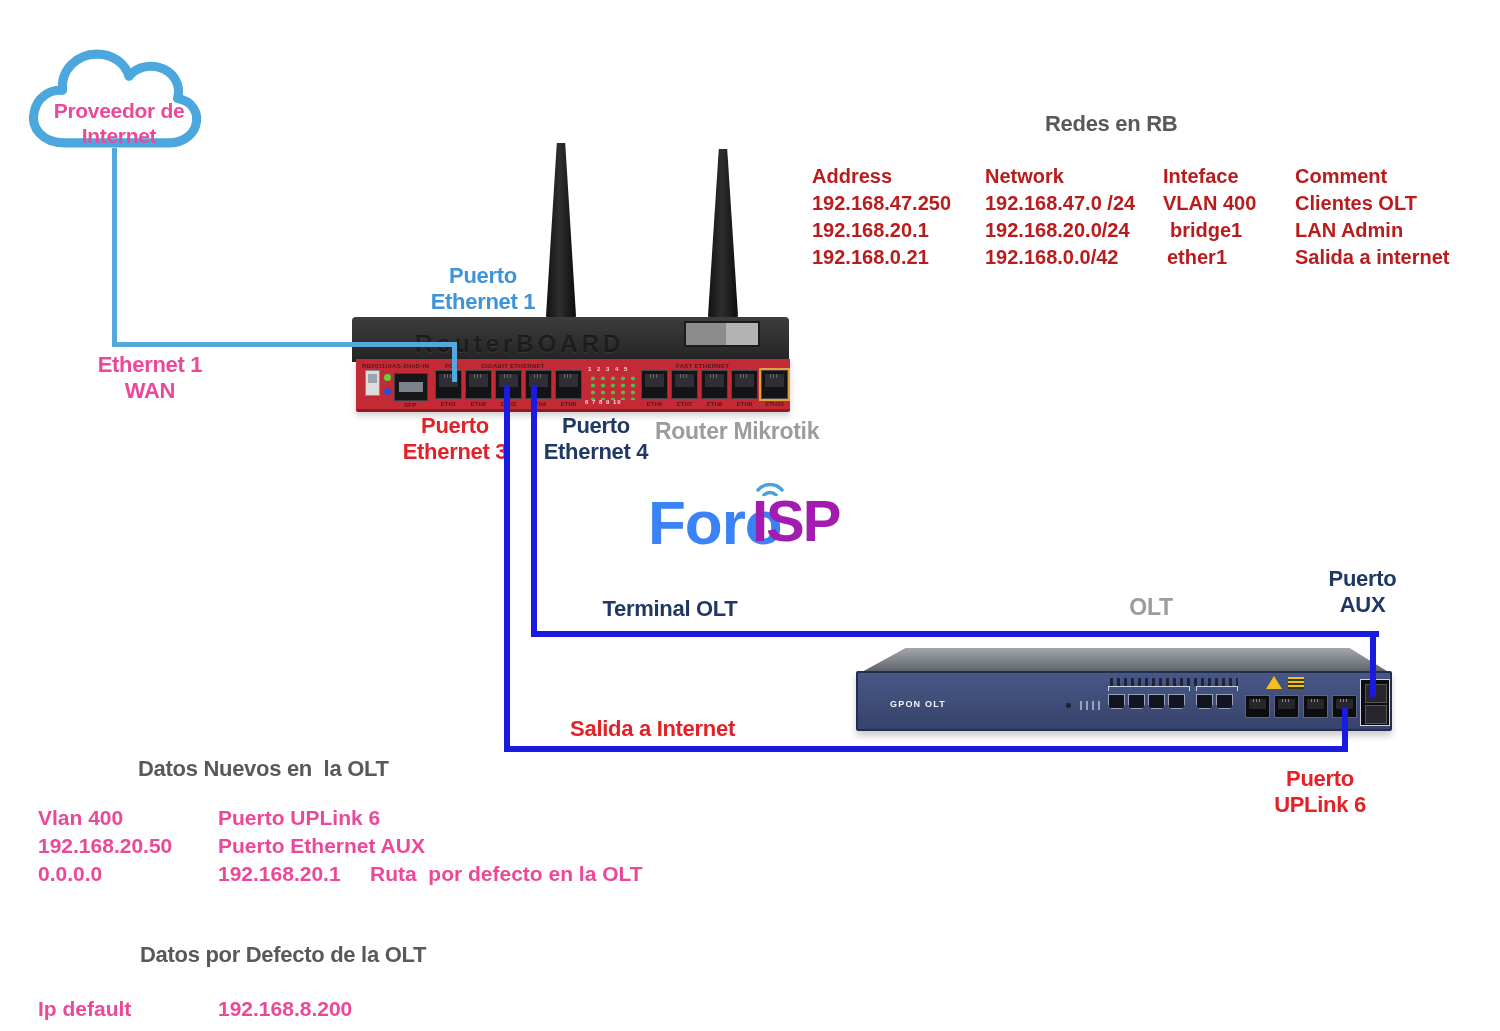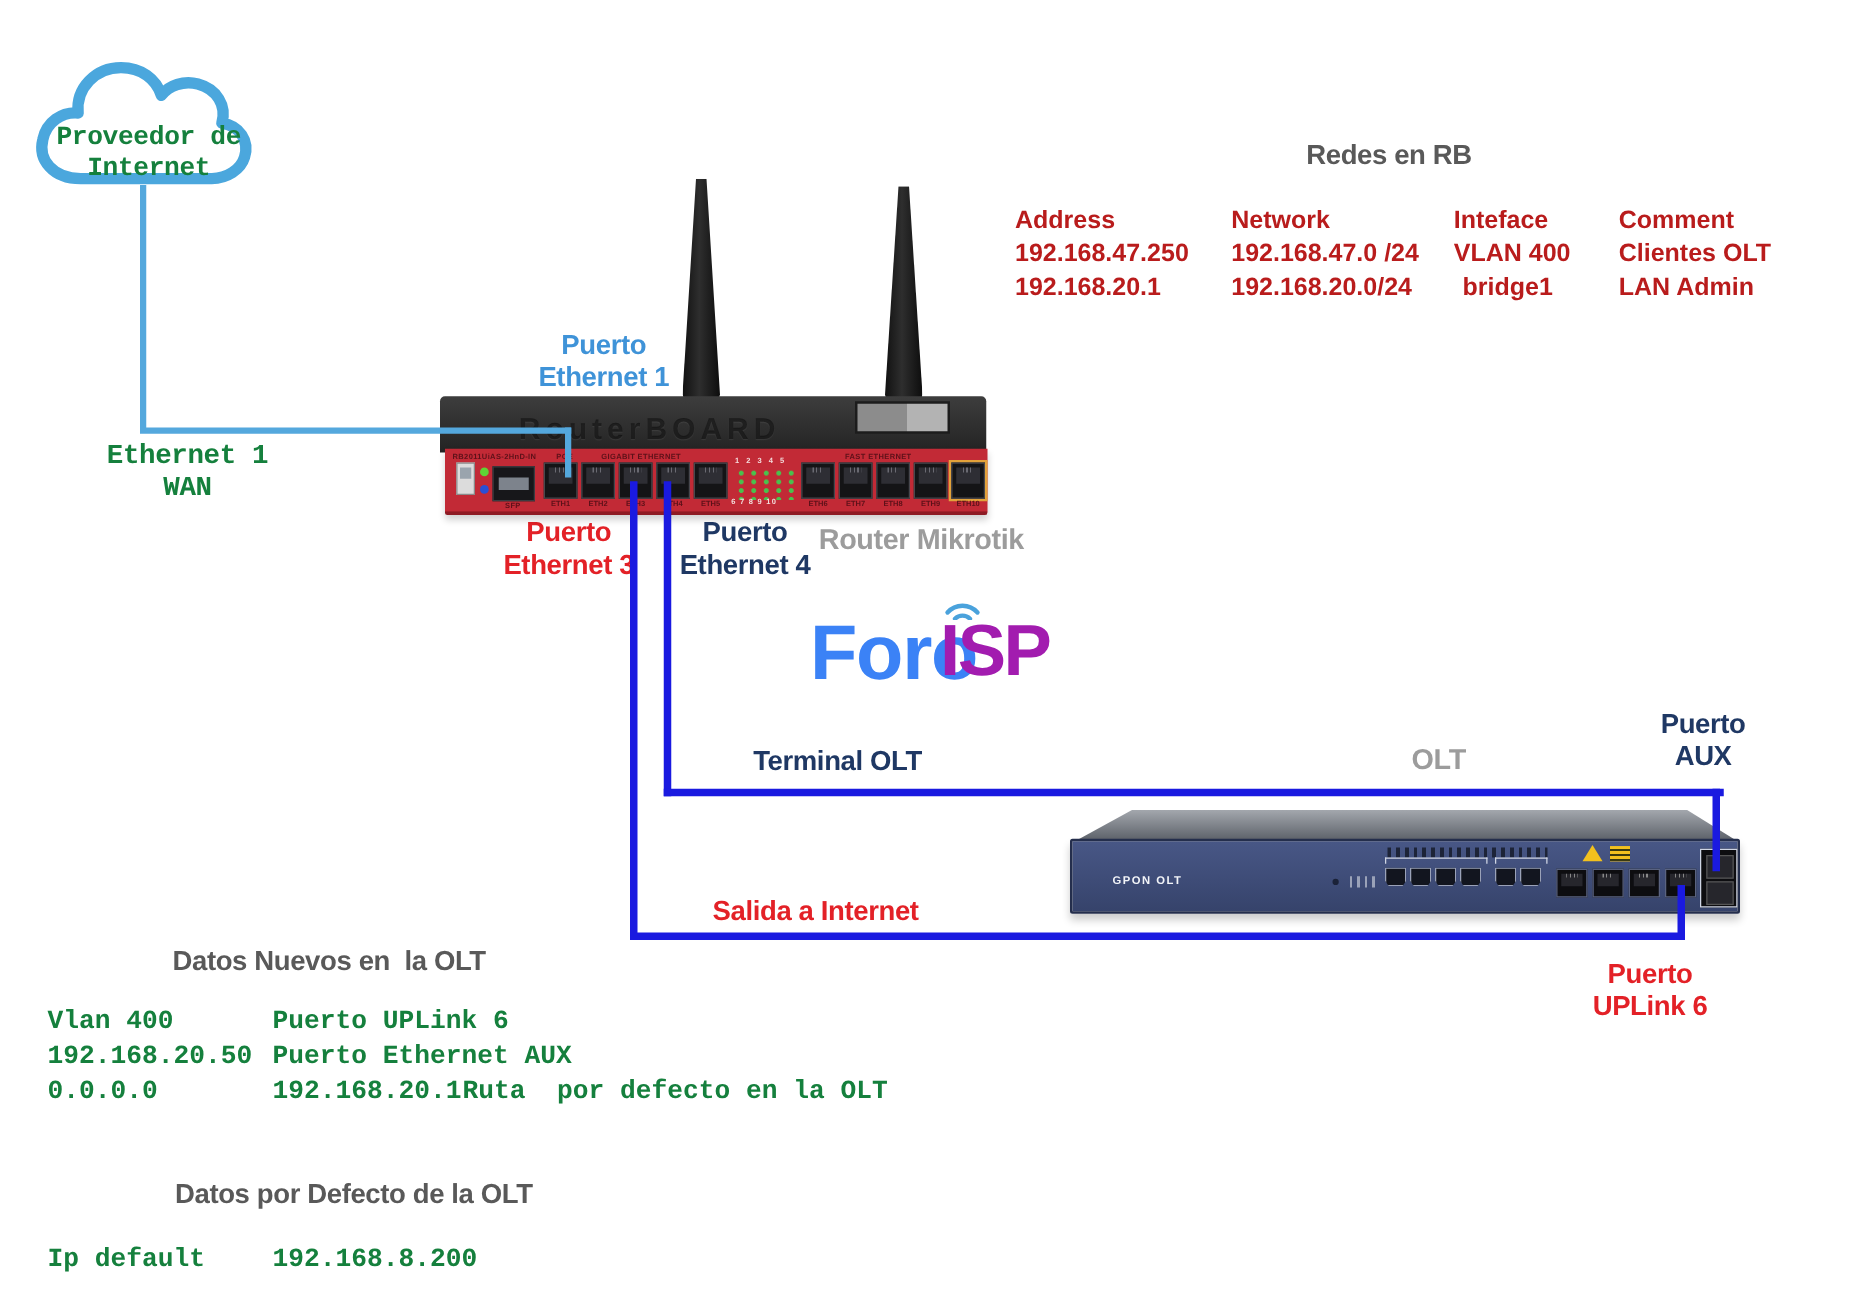--- a/index.html
+++ b/index.html
@@ -1,21 +1,21 @@
 <!DOCTYPE html>
 <html><head>
 <meta charset="utf-8">
 <style>
   html,body{margin:0;padding:0;background:#fff;}
   .stage{position:relative;width:1500px;height:1031px;background:#ffffff;overflow:hidden;
          font-family:"Liberation Sans",sans-serif;}
   .abs{position:absolute;}
   .lbl{font-weight:bold;text-align:center;line-height:1.2;letter-spacing:-0.3px;}
   .pre{white-space:pre-wrap;}
-  .gray{color:#15803d;font-family:Liberation Mono, monospace;}
+  .gray{color:#ec4899;}
   .titlegray{color:#595959;}
   .red{color:#e32127;}
   .navy{color:#1f3864;}
   .ltblue{color:#3f93d8;}
 
   
   .wire{position:absolute;z-index:30;}
   .wire.dark{background:#1a1ae0;}
   .wire.light{background:#54a8dd;}
 
@@ -183,20 +183,26 @@
       <span class="abs cellgray pre" style="left:173px;">192.168.47.0 /24</span>
       <span class="abs cellgray pre" style="left:351px;">VLAN 400</span>
       <span class="abs cellgray pre" style="left:483px;">Clientes OLT</span>
     </div>
     <div style="position:relative;height:27px;">
       <span class="abs cellgray pre" style="left:0;">192.168.20.1</span>
       <span class="abs cellgray pre" style="left:173px;">192.168.20.0/24</span>
       <span class="abs cellgray pre" style="left:358px;">bridge1</span>
       <span class="abs cellgray pre" style="left:483px;">LAN Admin</span>
     </div>
+    <div style="position:relative;height:27px;">
+      <span class="abs cellgray pre" style="left:0;">192.168.0.21</span>
+      <span class="abs cellgray pre" style="left:173px;">192.168.0.0/42</span>
+      <span class="abs cellgray pre" style="left:355px;">ether1</span>
+      <span class="abs cellgray pre" style="left:483px;">Salida a internet</span>
+    </div>
   </div>
 
   <div class="wm-foro">Foro</div>
   <div class="wm-isp">ISP</div>
   <svg class="abs" style="left:748px;top:470px;" width="44" height="26" viewBox="0 0 44 26">
     <path d="M10 20 A16 16 0 0 1 34 20" fill="none" stroke="#4aa2dc" stroke-width="3.5" stroke-linecap="round"></path>
     <path d="M16 25 A8.5 8.5 0 0 1 28 25" fill="none" stroke="#4aa2dc" stroke-width="3.5" stroke-linecap="round"></path>
   </svg>
 
   <div class="wire dark" style="left:531px;top:385px;width:6px;height:252px;"></div>

